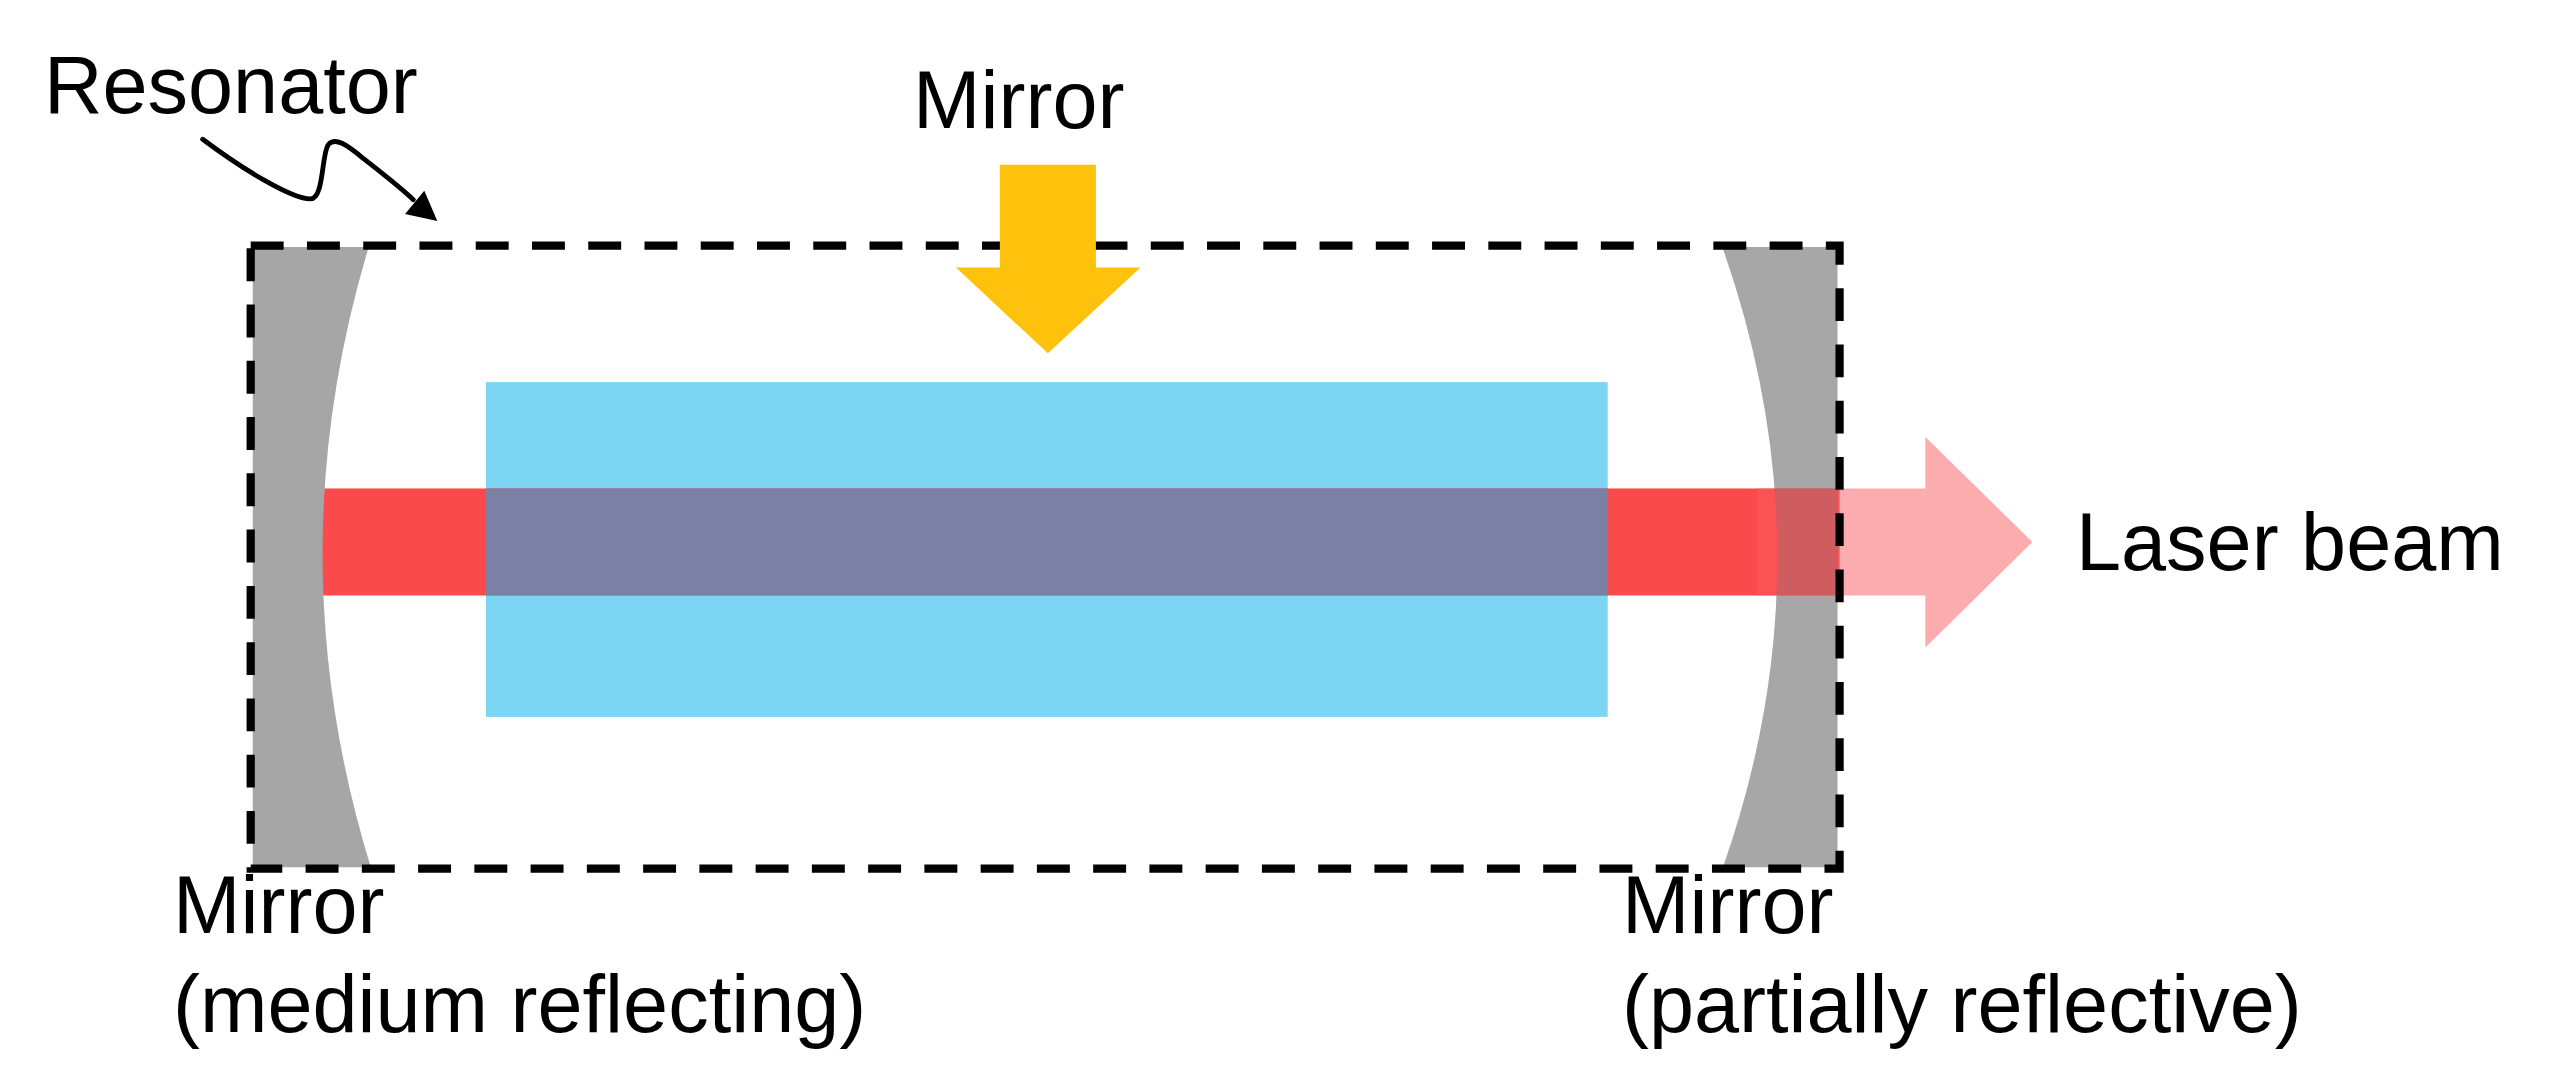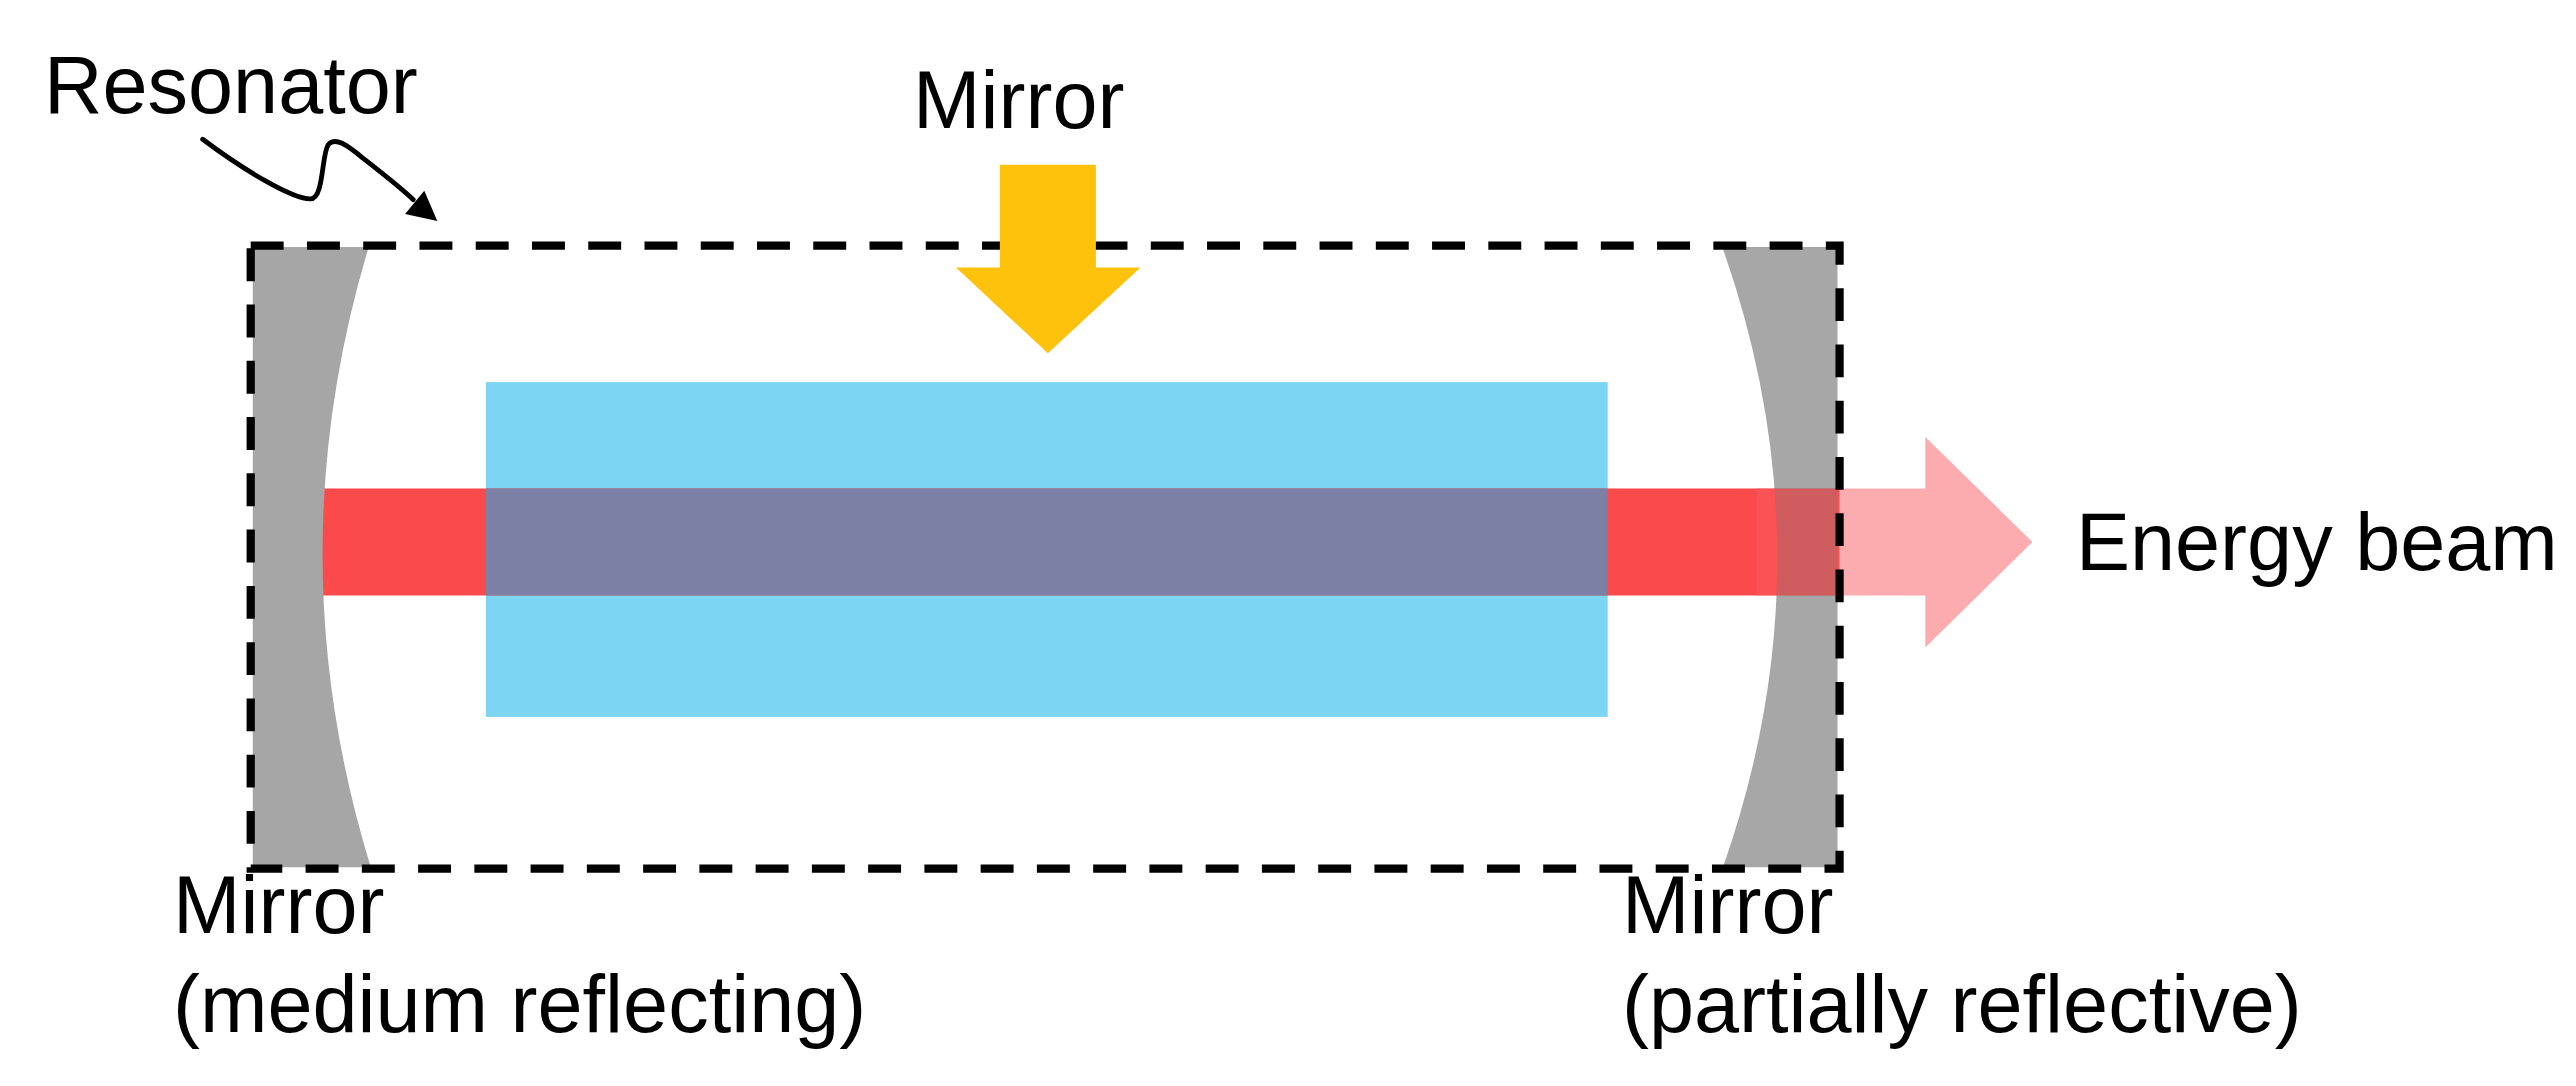--- a/index.html
+++ b/index.html
@@ -62,21 +62,21 @@
 
     <path d="M 295 203 C 355 248 425 290 452 290 C 472 290 468 225 478 211 C 488 199 505 211 528 230 C 560 255 582 272 602 291" fill="none" stroke-width="7" stroke-linecap="round" stroke="#000000"></path>
     <polygon points="637,322 590,312 618,278" fill="#000000"></polygon>
   </svg>
 
   <div class="label label-resonator">Resonator</div>
 
   <div class="label label-energy">Mirror</div>
 
 
-  <div class="label label-laser-beam">Energy beam</div>
+  <div class="label label-laser-beam">Laser beam</div>
 
   <div class="label label-mirror-left">
     <div>Mirror</div>
     <div>(medium reflecting)</div>
   </div>
 
   <div class="label label-mirror-right">
     <div>Mirror</div>
     <div>(partially reflective)</div>
   </div>

